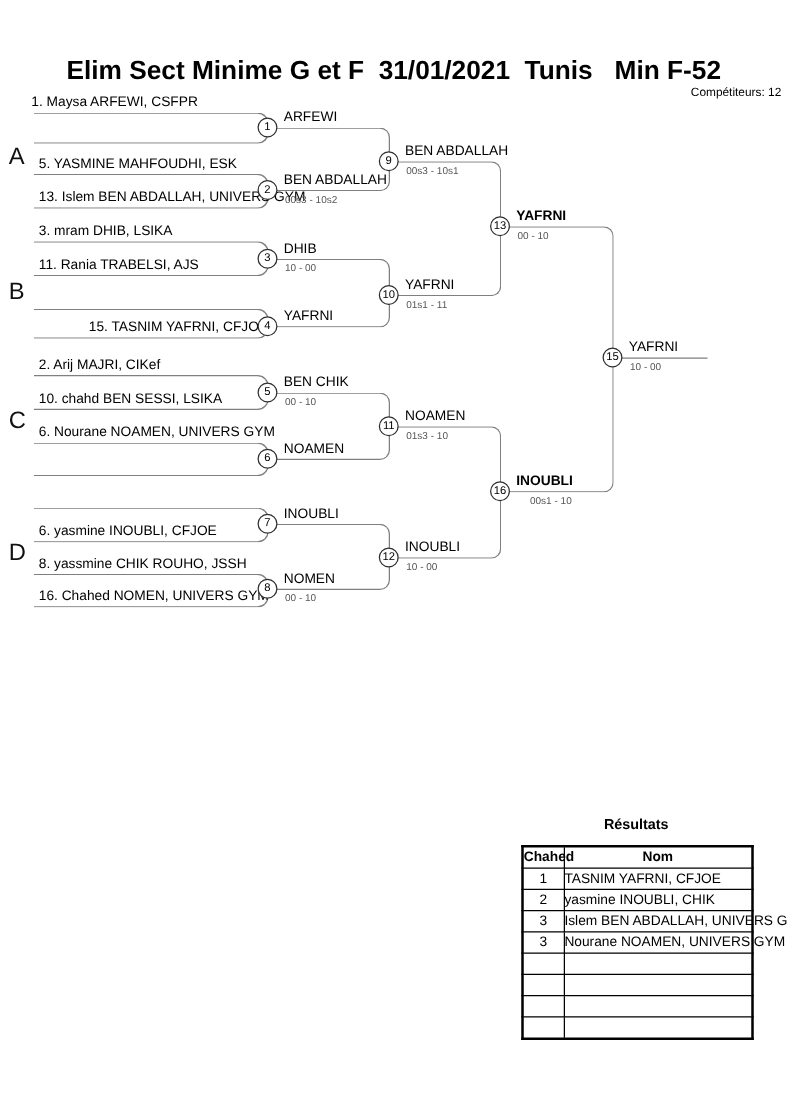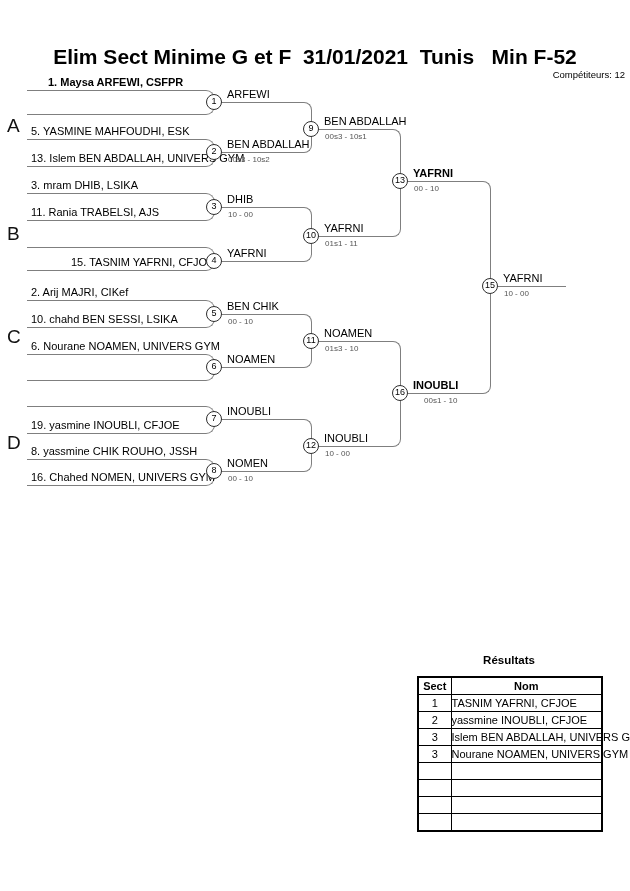--- a/index.html
+++ b/index.html
@@ -50,21 +50,21 @@
 </style>
 </head>
 <body>
 
 <div class="page">
   <div class="title">Elim Sect Minime G et F  31/01/2021  Tunis   Min F-52</div>
   <div class="competitors">Compétiteurs: 12</div>
   <div id="bracket">
       <div class="ln" style="left: 27px; top: 90px; width: 187px; height: 12px; border-top-width: 1.5px; border-right-width: 1.5px; border-top-right-radius: 9px;"></div>
       <div class="ln" style="left: 27px; top: 102px; width: 187px; height: 12px; border-bottom-width: 1.5px; border-right-width: 1.5px; border-bottom-right-radius: 9px;"></div>
-      <div class="lbl" style="left: 48px; top: 76px; font-weight: bold;">1. Maysa ARFEWI, CSFPR</div>
+      <div class="lbl" style="left: 25px; top: 76px;">1. Maysa ARFEWI, CSFPR</div>
       <div class="mc" style="left: 206px; top: 94px;">1</div>
       <div class="lbl winner" style="left: 227px; top: 88px;">ARFEWI</div>
       <div class="ln" style="left: 27px; top: 139px; width: 187px; height: 13px; border-top-width: 1.5px; border-right-width: 1.5px; border-top-right-radius: 9px;"></div>
       <div class="ln" style="left: 27px; top: 152px; width: 187px; height: 14px; border-bottom-width: 1.5px; border-right-width: 1.5px; border-bottom-right-radius: 9px;"></div>
       <div class="lbl" style="left: 31px; top: 125px;">5. YASMINE MAHFOUDHI, ESK</div>
       <div class="lbl" style="left: 31px; top: 152px;">13. Islem BEN ABDALLAH, UNIVERS GYM</div>
       <div class="mc" style="left: 206px; top: 144px;">2</div>
       <div class="lbl winner" style="left: 227px; top: 138px;">BEN ABDALLAH</div>
       <div class="score" style="left: 228px; top: 155px;">00s3 - 10s2</div>
       <div class="ln" style="left: 27px; top: 193px; width: 187px; height: 14px; border-top-width: 1.5px; border-right-width: 1.5px; border-top-right-radius: 9px;"></div>
@@ -86,21 +86,21 @@
       <div class="mc" style="left: 206px; top: 306px;">5</div>
       <div class="lbl winner" style="left: 227px; top: 300px;">BEN CHIK</div>
       <div class="score" style="left: 228px; top: 317px;">00 - 10</div>
       <div class="ln" style="left: 27px; top: 354px; width: 187px; height: 13px; border-top-width: 1.5px; border-right-width: 1.5px; border-top-right-radius: 9px;"></div>
       <div class="ln" style="left: 27px; top: 367px; width: 187px; height: 13px; border-bottom-width: 1.5px; border-right-width: 1.5px; border-bottom-right-radius: 9px;"></div>
       <div class="lbl" style="left: 31px; top: 340px;">6. Nourane NOAMEN, UNIVERS GYM</div>
       <div class="mc" style="left: 206px; top: 359px;">6</div>
       <div class="lbl winner" style="left: 227px; top: 353px;">NOAMEN</div>
       <div class="ln" style="left: 27px; top: 406px; width: 187px; height: 13px; border-top-width: 1.5px; border-right-width: 1.5px; border-top-right-radius: 9px;"></div>
       <div class="ln" style="left: 27px; top: 419px; width: 187px; height: 14px; border-bottom-width: 1.5px; border-right-width: 1.5px; border-bottom-right-radius: 9px;"></div>
-      <div class="lbl" style="left: 31px; top: 419px;">19. yasmine INOUBLI, CFJOE</div>
+      <div class="lbl" style="left: 31px; top: 419px;">6. yasmine INOUBLI, CFJOE</div>
       <div class="mc" style="left: 206px; top: 411px;">7</div>
       <div class="lbl winner" style="left: 227px; top: 405px;">INOUBLI</div>
       <div class="ln" style="left: 27px; top: 459px; width: 187px; height: 12px; border-top-width: 1.5px; border-right-width: 1.5px; border-top-right-radius: 9px;"></div>
       <div class="ln" style="left: 27px; top: 471px; width: 187px; height: 14px; border-bottom-width: 1.5px; border-right-width: 1.5px; border-bottom-right-radius: 9px;"></div>
       <div class="lbl" style="left: 31px; top: 445px;">8. yassmine CHIK ROUHO, JSSH</div>
       <div class="lbl" style="left: 31px; top: 471px;">16. Chahed NOMEN, UNIVERS GYM</div>
       <div class="mc" style="left: 206px; top: 463px;">8</div>
       <div class="lbl winner" style="left: 227px; top: 457px; text-align: center;">NOMEN</div>
       <div class="score" style="left: 228px; top: 474px;">00 - 10</div>
       <div class="ln" style="left: 221px; top: 102px; width: 90px; height: 27px; border-top-width: 1.5px; border-right-width: 1.5px; border-top-right-radius: 8px;"></div>
@@ -146,32 +146,32 @@
     </div>
 
   <div class="results-title">Résultats</div>
   <table class="results">
     <colgroup>
         <col class="c-place">
         <col class="c-name">
       </colgroup>
     <thead>
         <tr>
-      <th>Sect</th>
+      <th>Chahed</th>
       <th>Nom</th>
     </tr>
       </thead>
     <tbody id="results-body">
         <tr>
           <td class="place">1</td>
           <td class="name">TASNIM YAFRNI, CFJOE</td>
         </tr>
         <tr>
           <td class="place">2</td>
-          <td class="name">yassmine INOUBLI, CFJOE</td>
+          <td class="name">yasmine INOUBLI, CHIK</td>
         </tr>
         <tr>
           <td class="place">3</td>
           <td class="name">Islem BEN ABDALLAH, UNIVERS GYM</td>
         </tr>
         <tr>
           <td class="place">3</td>
           <td class="name">Nourane NOAMEN, UNIVERS GYM</td>
         </tr>
         <tr>

